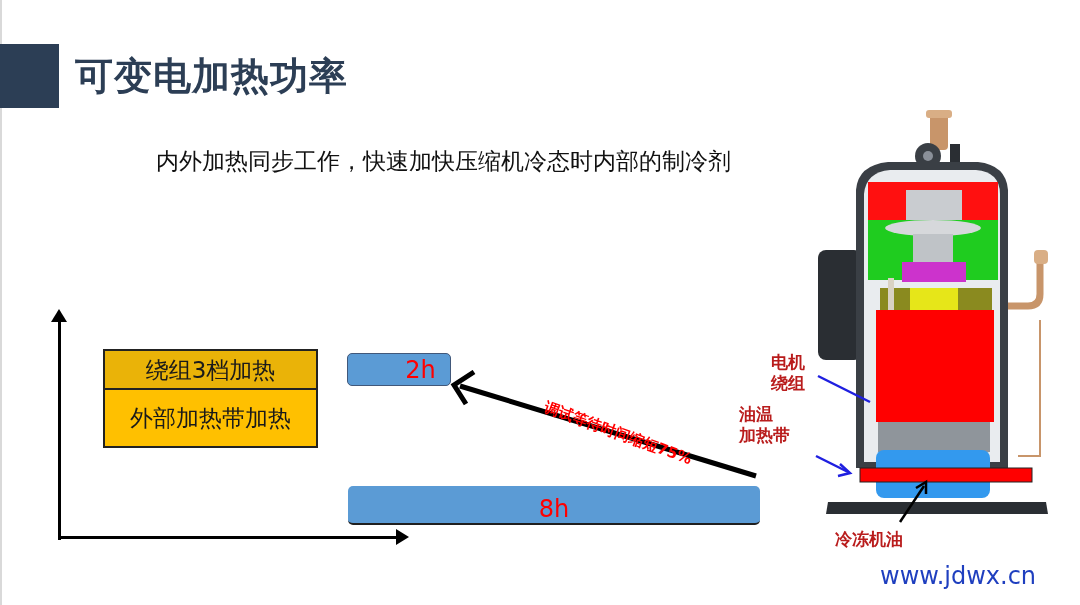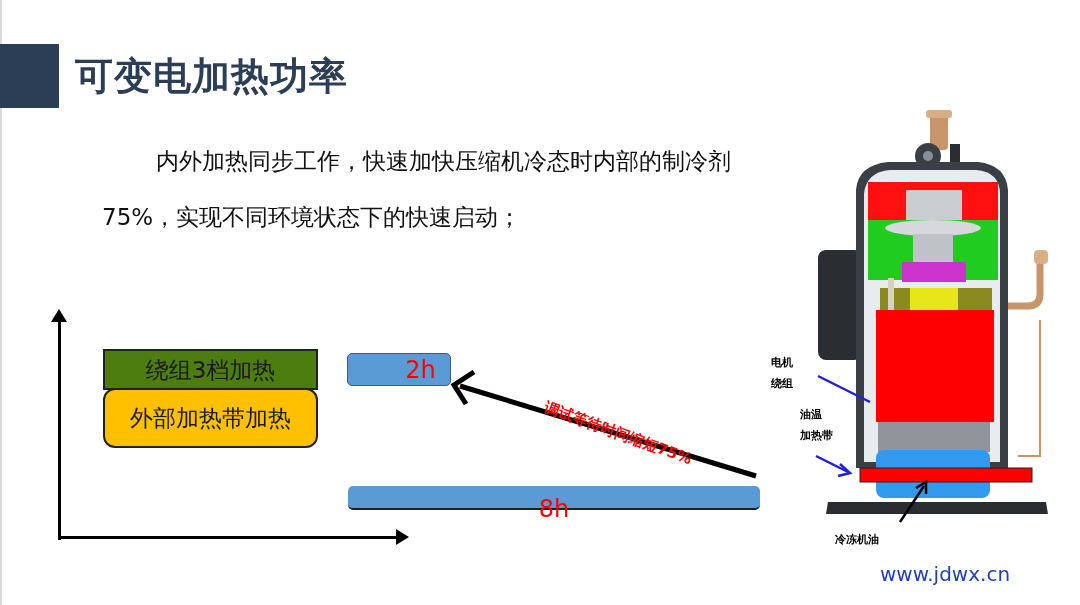--- a/index.html
+++ b/index.html
@@ -24,46 +24,45 @@
   .arrow-up { position: absolute; left: 51px; top: 309px; width: 0; height: 0;
     border-left: 8px solid transparent; border-right: 8px solid transparent; border-bottom: 13px solid #000; }
   .arrow-right { position: absolute; left: 396px; top: 529px; width: 0; height: 0;
     border-top: 8px solid transparent; border-bottom: 8px solid transparent; border-left: 13px solid #000; }
 
   .stack { position: absolute; left: 103px; top: 351px; width: 215px; }
   .level {
     box-sizing: border-box; border: 2px solid #222; margin-top: -2px;
     text-align: center; color: #1a1a1a; font-size: 23px;
   }
-  .level.red { background: #4d7c0f; height: 41px; line-height: 38px; }
-  .level.orange { background: #ffc000; height: 60px; line-height: 56px; border-radius: 12px; }
+  .level.red { background: #eab308; height: 41px; line-height: 38px; }
+  .level.orange { background: #ffc000; height: 60px; line-height: 56px; }
 
   .bar { position: absolute; background: #5b9bd5; color: #ff0000; text-align: center;
     border-radius: 5px; font-size: 24px; }
   .bar-2h { left: 347px; top: 353px; width: 104px; height: 33px; line-height: 32px; border: 1.5px solid #41587a; box-sizing: border-box; padding-left: 43px; }
-  .bar-8h { left: 348px; top: 486px; width: 412px; height: 24px; line-height: 46px; border-bottom: 2px solid #1f1f1f; box-sizing: border-box; }
+  .bar-8h { left: 348px; top: 486px; width: 412px; height: 39px; line-height: 46px; border-bottom: 2px solid #1f1f1f; box-sizing: border-box; }
 
   .annot { position: absolute; left: 548px; top: 398px; color: #ff0000; font-size: 15px; font-weight: bold;
     transform: rotate(20deg); transform-origin: left top; white-space: nowrap; }
 
   
   .compressor { position: absolute; left: 818px; top: 110px; width: 240px; height: 420px; }
-  .label { position: absolute; font-size: 11px; font-weight: bold; color: #000000; line-height: 21px; }
-  .watermark { position: absolute; left: 880px; top: 562px; font-size: 20px; color: #1f3fbf; }
+  .label { position: absolute; font-size: 17px; font-weight: bold; color: #b91c1c; line-height: 21px; }
+  .watermark { position: absolute; left: 880px; top: 562px; font-size: 24px; color: #1f3fbf; }
 </style>
 </head>
 <body>
 
 <div class="left-edge"></div>
 <div class="title-block"></div>
 <div class="title">可变电加热功率</div>
 
 <div class="para">
   <div class="line indent">内外加热同步工作，快速加快压缩机冷态时内部的制冷剂</div>
-  <div class="line">75%，实现不同环境状态下的快速启动；</div>
 </div>
 
 <div class="axis-y"></div>
 <div class="arrow-up"></div>
 <div class="axis-x"></div>
 <div class="arrow-right"></div>
 
 <div class="stack">
   <div class="level red">绕组3档加热</div>
   <div class="level orange">外部加热带加热</div>
@@ -125,19 +124,19 @@
   <line x1="16" y1="96" x2="48" y2="112" stroke="#1f1fe0" stroke-width="2.5"></line>
   <polyline points="40,104 50,113 38,116" fill="none" stroke="#1f1fe0" stroke-width="2.5"></polyline>
   <line x1="100" y1="162" x2="124" y2="126" stroke="#000" stroke-width="2.5"></line>
   <polyline points="116,128 126,122 126,134" fill="none" stroke="#000" stroke-width="2.5"></polyline>
 </svg>
 
 <div class="label" style="left:771px;top:352px;">
   <div>电机</div>
   <div>绕组</div>
 </div>
-<div class="label" style="left:800px;top:404px;">
+<div class="label" style="left:739px;top:404px;">
   <div>油温</div>
   <div>加热带</div>
 </div>
 <div class="label" style="left:835px;top:529px;">冷冻机油</div>
 
 <div class="watermark">www.jdwx.cn</div>
 
 </body></html>

